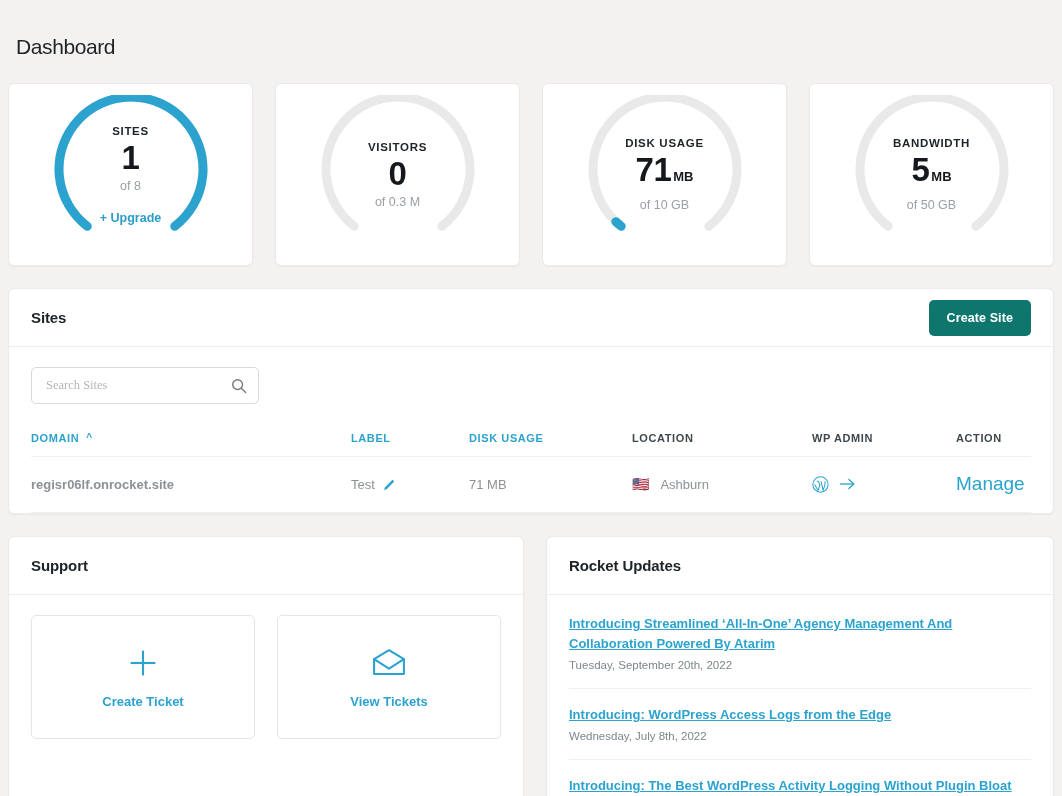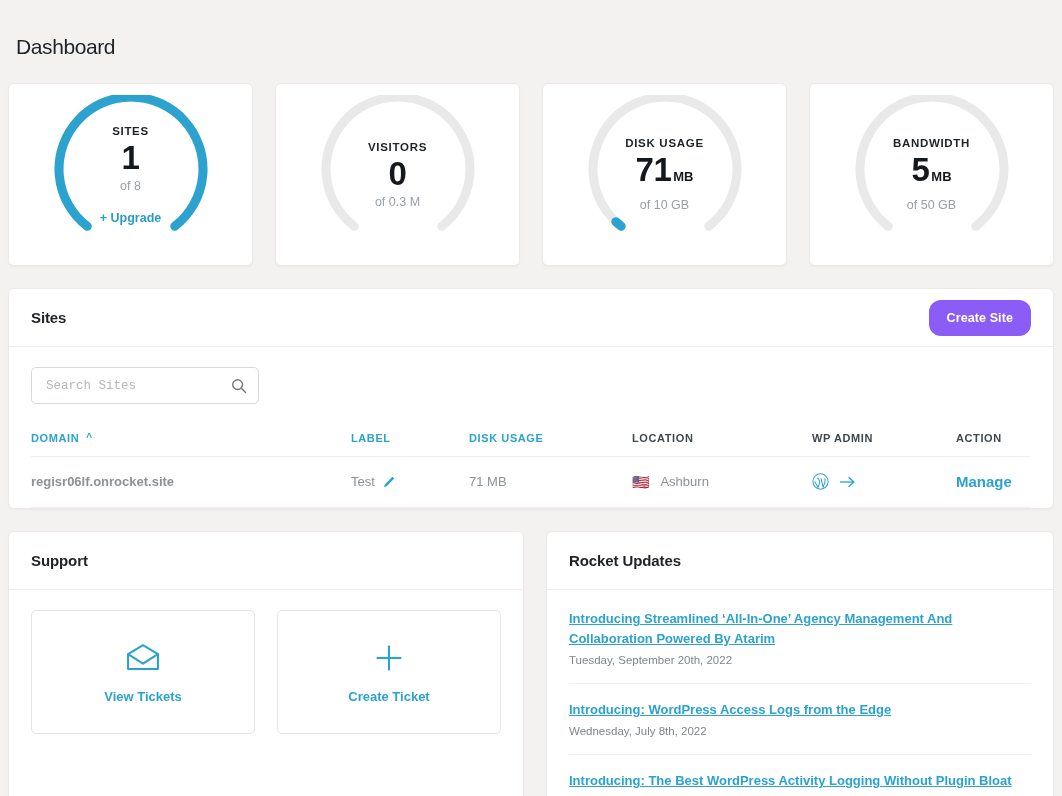--- a/index.html
+++ b/index.html
@@ -122,26 +122,26 @@
     border-bottom: 1px solid #f0eeed;
   }
   .panel-title {
     font-size: 15px;
     font-weight: bold;
     color: #1d2327;
     letter-spacing: -0.1px;
   }
 
   .btn-primary {
-    background: #8b5cf6;
+    background: #0f766e;
     color: #ffffff;
     font-size: 12.5px;
     font-weight: bold;
     border: none;
-    border-radius: 12px;
+    border-radius: 5px;
     padding: 11px 18px;
     cursor: pointer;
     letter-spacing: 0.1px;
   }
 
   
   .sites-panel { margin-top: 22px; }
   .sites-body { padding: 20px 22px 0 22px; }
 
   .search-box {
@@ -153,21 +153,21 @@
     align-items: center;
     padding: 0 11px 0 14px;
     background: #fff;
   }
   .search-input {
     flex: 1;
     border: none;
     outline: none;
     font-size: 12.5px;
     color: #6a7278;
-    font-family: Liberation Mono, monospace;
+    font-family: Liberation Serif, serif;
     background: transparent;
   }
   .search-input::placeholder { color: #b3b7ba; }
   .search-icon { width: 16px; height: 16px; flex: 0 0 16px; }
 
   table.sites-table {
     width: 100%;
     border-collapse: collapse;
     margin-top: 28px;
   }
@@ -203,22 +203,22 @@
   }
   .label-cell-inner { display: flex; align-items: center; gap: 8px; }
   .pencil-icon { width: 13px; height: 13px; }
   .flag { font-size: 14px; margin-right: 11px; vertical-align: -1px; }
   .loc-inner { display: flex; align-items: center; }
   .wp-inner { display: flex; align-items: center; gap: 10px; }
   .wp-icon { width: 17px; height: 17px; }
   .arrow-icon { width: 17px; height: 14px; }
   .manage-link {
     color: #2ba3ce;
-    font-weight: bold;
-    font-size: 15px;
+    font-weight: normal;
+    font-size: 19px;
     text-decoration: none;
     cursor: pointer;
   }
 
   
   .col-domain { width: 320px; }
   .col-label  { width: 118px; }
   .col-disk   { width: 163px; }
   .col-loc    { width: 180px; }
   .col-wp     { width: 144px; }
@@ -426,36 +426,36 @@
 
   <div class="bottom-row">
 
     <div class="panel support-panel">
       <div class="panel-head">
         <div class="panel-title">Support</div>
       </div>
       <div class="support-body">
         <div class="support-tile">
           <span class="tile-icon">
+            <svg viewBox="0 0 34 34" width="30" height="30">
+              <line x1="17" y1="3" x2="17" y2="31" stroke="#2ba3ce" stroke-width="2.4"></line>
+              <line x1="3" y1="17" x2="31" y2="17" stroke="#2ba3ce" stroke-width="2.4"></line>
+            </svg>
+          </span>
+          <span class="tile-label">Create Ticket</span>
+        </div>
+        <div class="support-tile">
+          <span class="tile-icon">
             <svg viewBox="0 0 36 30" width="34" height="29">
               <path d="M2.2 27.2 L2.2 11.5 L18 2 L33.8 11.5 L33.8 27.2 Z" fill="none" stroke="#2ba3ce" stroke-width="2.2" stroke-linejoin="round"></path>
               <path d="M2.2 11.5 L18 21.6 L33.8 11.5" fill="none" stroke="#2ba3ce" stroke-width="2.2" stroke-linejoin="round" stroke-linecap="round"></path>
             </svg>
           </span>
           <span class="tile-label">View Tickets</span>
         </div>
-        <div class="support-tile">
-          <span class="tile-icon">
-            <svg viewBox="0 0 34 34" width="30" height="30">
-              <line x1="17" y1="3" x2="17" y2="31" stroke="#2ba3ce" stroke-width="2.4"></line>
-              <line x1="3" y1="17" x2="31" y2="17" stroke="#2ba3ce" stroke-width="2.4"></line>
-            </svg>
-          </span>
-          <span class="tile-label">Create Ticket</span>
-        </div>
       </div>
     </div>
 
     <div class="panel updates-panel">
       <div class="panel-head">
         <div class="panel-title">Rocket Updates</div>
       </div>
       <div class="updates-body">
         <div class="update-item">
           <span class="update-title">Introducing Streamlined ‘All-In-One’ Agency Management And Collaboration Powered By Atarim</span>

